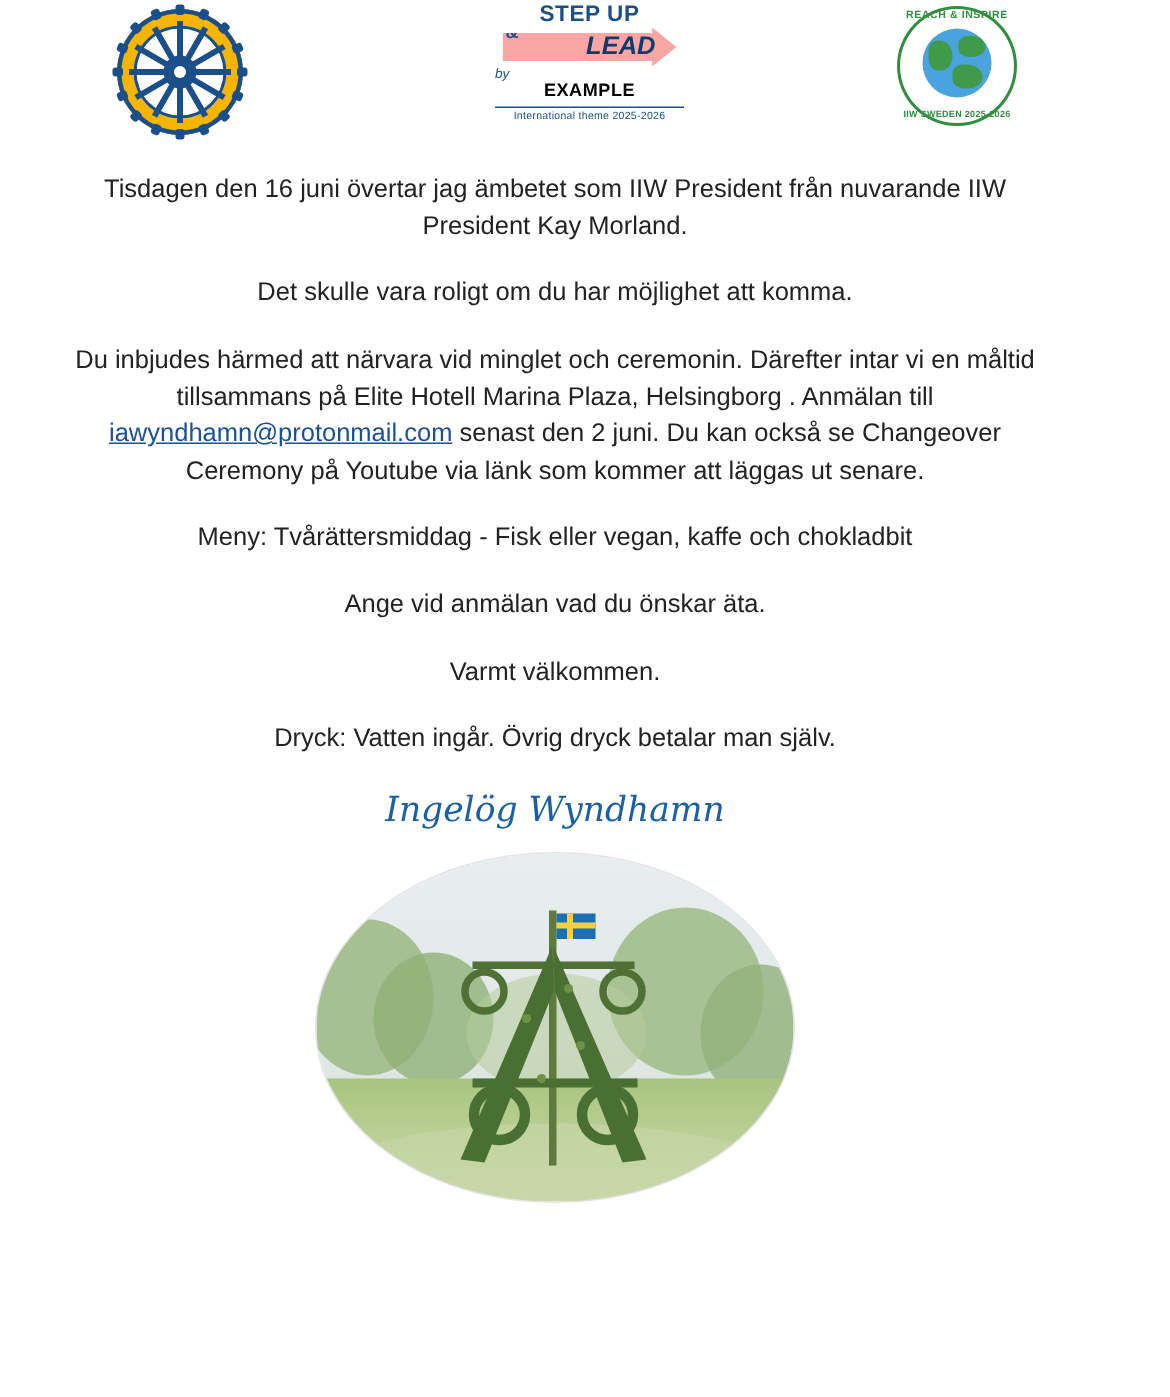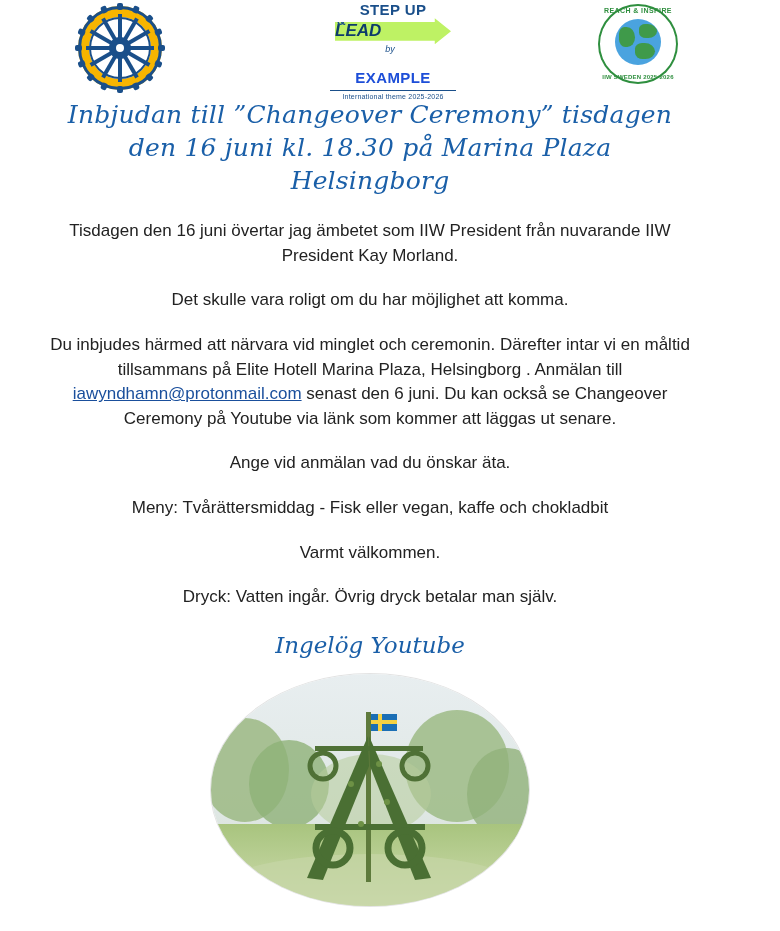--- a/index.html
+++ b/index.html
@@ -99,52 +99,51 @@
     font-size: 15px;
     font-weight: bold;
     color: #1a4f8a;
     letter-spacing: 0.4px;
   }
   .theme-logo .l2 {
     position: relative;
     margin: 1px auto 1px;
     width: 116px;
     height: 26px;
-    background: #bef264;
+    background: #fca5a5;
     color: #0d3b6b;
     font-size: 17px;
     font-weight: bold;
     font-style: italic;
     line-height: 26px;
     clip-path: polygon(0 14%, 86% 14%, 86% 0, 100% 50%, 86% 100%, 86% 86%, 0 86%);
-    text-align: left;
+    text-align: right;
     padding-right: 14px;
     box-sizing: border-box;
   }
   .theme-logo .amp {
     position: absolute;
     left: 2px; top: -10px;
     font-size: 12px;
     color: #1a4f8a;
     font-weight: bold;
     font-style: normal;
   }
   .theme-logo .by {
     font-size: 9px;
     color: #1a4f8a;
-    text-align: center;
+    text-align: left;
     padding-right: 6px;
     font-style: italic;
   }
   .theme-logo .l3 {
-    font-size: 15px;
-    font-weight: bold;
-    color: #1d4ed8;
+    font-size: 12px;
+    font-weight: bold;
+    color: #000000;
     letter-spacing: 0.4px;
-    margin-top: 16px;
   }
   .theme-logo .l4 {
     margin-top: 4px;
     font-size: 7px;
     color: #1a4f8a;
     border-top: 1px solid #1a4f8a;
     padding-top: 2px;
     letter-spacing: 0.2px;
   }
 
@@ -295,39 +294,34 @@
         <div class="reach-globe">
           <div class="land l-a"></div>
           <div class="land l-b"></div>
           <div class="land l-c"></div>
         </div>
         <div class="reach-bottom">IIW SWEDEN 2025-2026</div>
       </div>
     </div>
   </div>
 
-  <div class="title">
-    <div>Inbjudan till ”Changeover Ceremony” tisdagen</div>
-    <div>den 16 juni kl. 18.30 på Marina Plaza</div>
-    <div>Helsingborg</div>
-  </div>
 
   <div class="body-block p1">Tisdagen den 16 juni övertar jag ämbetet som IIW President från nuvarande IIW President Kay Morland.</div>
   <div class="body-block p2">Det skulle vara roligt om du har möjlighet att komma.</div>
 
   <div class="body-block p3">
-    <span>Du inbjudes härmed att närvara vid minglet och ceremonin. Därefter intar vi en måltid tillsammans på Elite Hotell Marina Plaza, Helsingborg . Anmälan till </span><a class="email-link" href="#">iawyndhamn@protonmail.com</a><span> senast den 6 juni. Du kan också se Changeover Ceremony på Youtube via länk som kommer att läggas ut senare.</span>
+    <span>Du inbjudes härmed att närvara vid minglet och ceremonin. Därefter intar vi en måltid tillsammans på Elite Hotell Marina Plaza, Helsingborg . Anmälan till </span><a class="email-link" href="#">iawyndhamn@protonmail.com</a><span> senast den 2 juni. Du kan också se Changeover Ceremony på Youtube via länk som kommer att läggas ut senare.</span>
   </div>
 
+  <div class="body-block p4">Meny: Tvårättersmiddag - Fisk eller vegan, kaffe och chokladbit</div>
   <div class="body-block p5">Ange vid anmälan vad du önskar äta.</div>
-  <div class="body-block p4">Meny: Tvårättersmiddag - Fisk eller vegan, kaffe och chokladbit</div>
   <div class="body-block p8">Varmt välkommen.</div>
   <div class="body-block p7">Dryck: Vatten ingår. Övrig dryck betalar man själv.</div>
 
-  <div class="signature">Ingelög Youtube</div>
+  <div class="signature">Ingelög Wyndhamn</div>
 
   <div class="photo-wrap">
     <svg width="318" height="232" viewBox="0 0 318 232" role="img" aria-label="midsummer maypole">
       <defs>
         <linearGradient id="sky" x1="0" y1="0" x2="0" y2="1">
           <stop offset="0%" stop-color="#e8eef0"></stop>
           <stop offset="60%" stop-color="#dfe7e4"></stop>
           <stop offset="100%" stop-color="#cfddc9"></stop>
         </linearGradient>
         <linearGradient id="grass" x1="0" y1="0" x2="0" y2="1">

